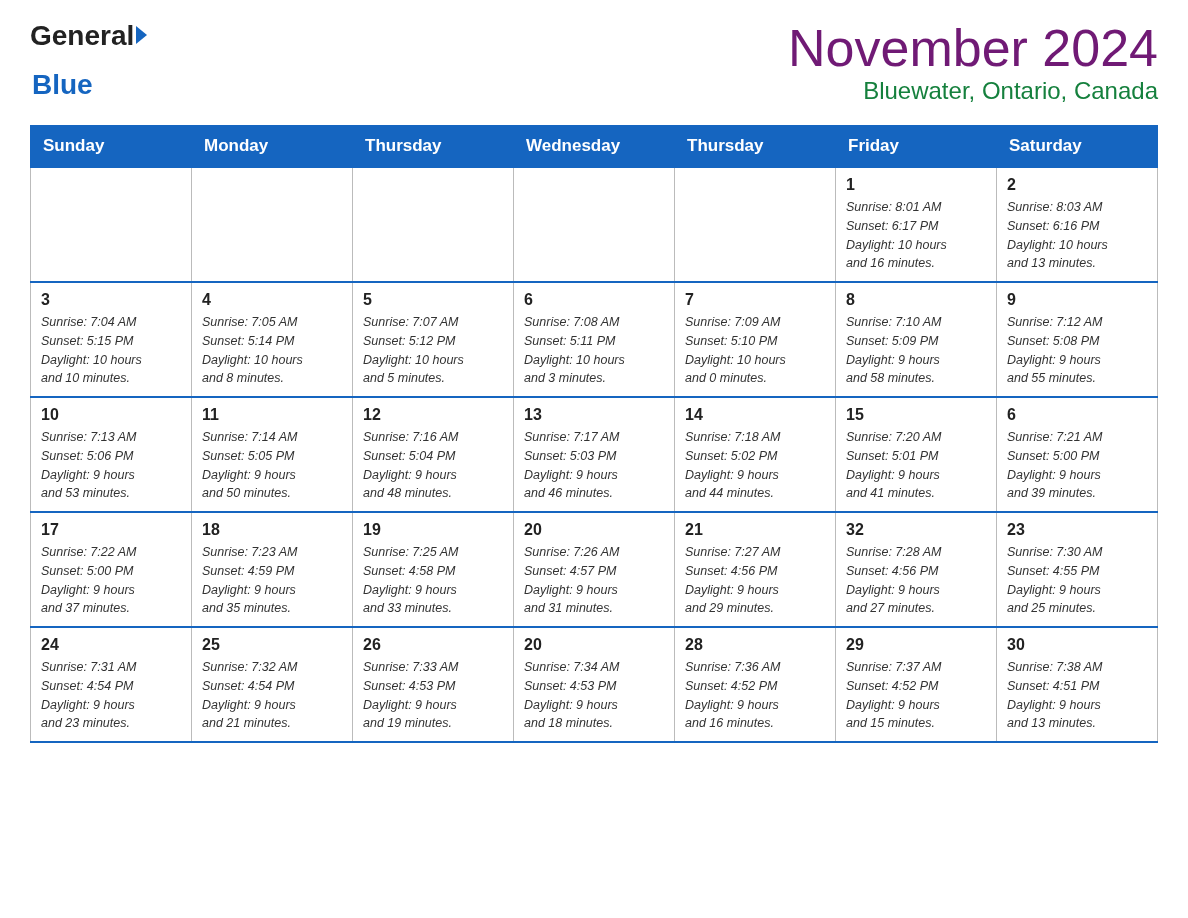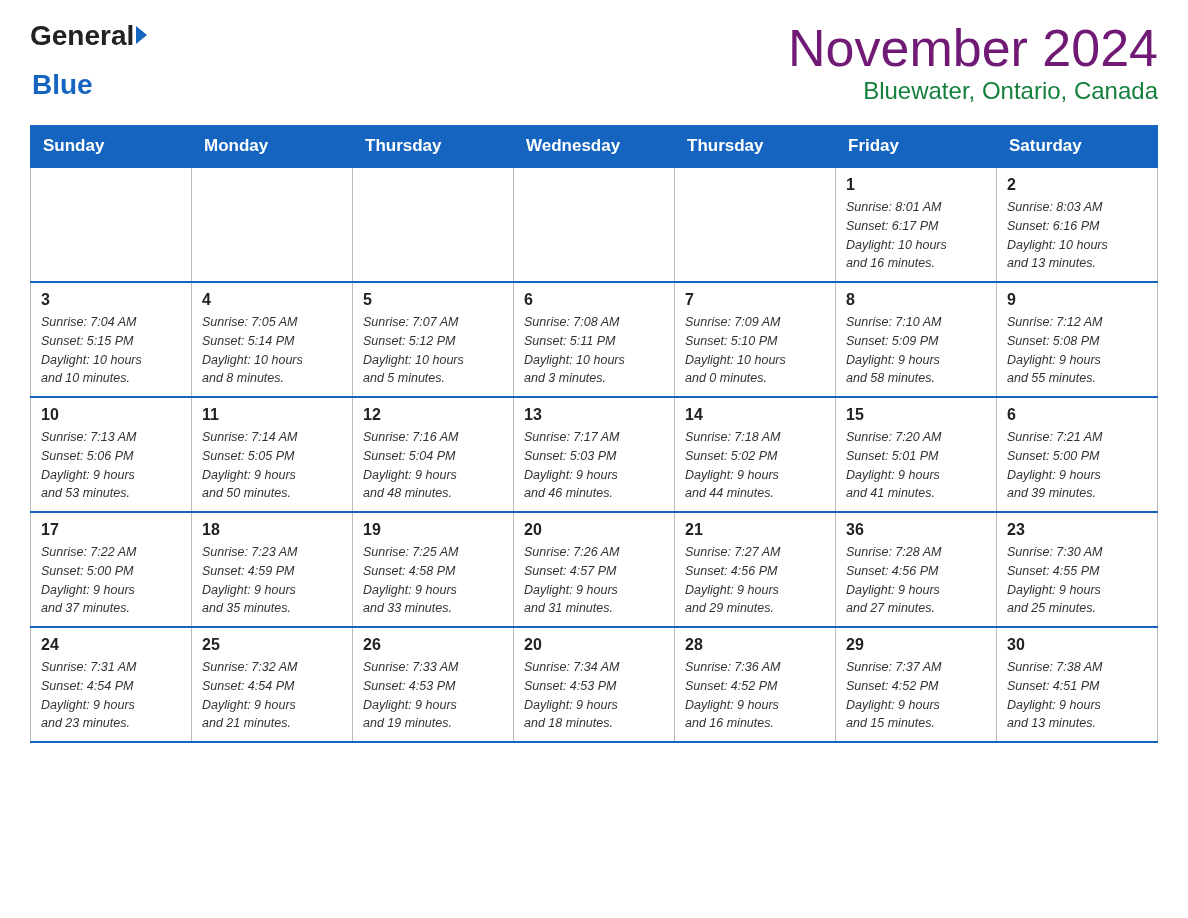--- a/index.html
+++ b/index.html
@@ -227,21 +227,21 @@
         </td>
         <td>
           <div class="day-number">20</div>
           <div class="day-info">Sunrise: 7:26 AM<br>Sunset: 4:57 PM<br>Daylight: 9 hours<br>and 31 minutes.</div>
         </td>
         <td>
           <div class="day-number">21</div>
           <div class="day-info">Sunrise: 7:27 AM<br>Sunset: 4:56 PM<br>Daylight: 9 hours<br>and 29 minutes.</div>
         </td>
         <td>
-          <div class="day-number">36</div>
+          <div class="day-number">32</div>
           <div class="day-info">Sunrise: 7:28 AM<br>Sunset: 4:56 PM<br>Daylight: 9 hours<br>and 27 minutes.</div>
         </td>
         <td>
           <div class="day-number">23</div>
           <div class="day-info">Sunrise: 7:30 AM<br>Sunset: 4:55 PM<br>Daylight: 9 hours<br>and 25 minutes.</div>
         </td>
       </tr>
       <tr>
         <td>
           <div class="day-number">24</div>

